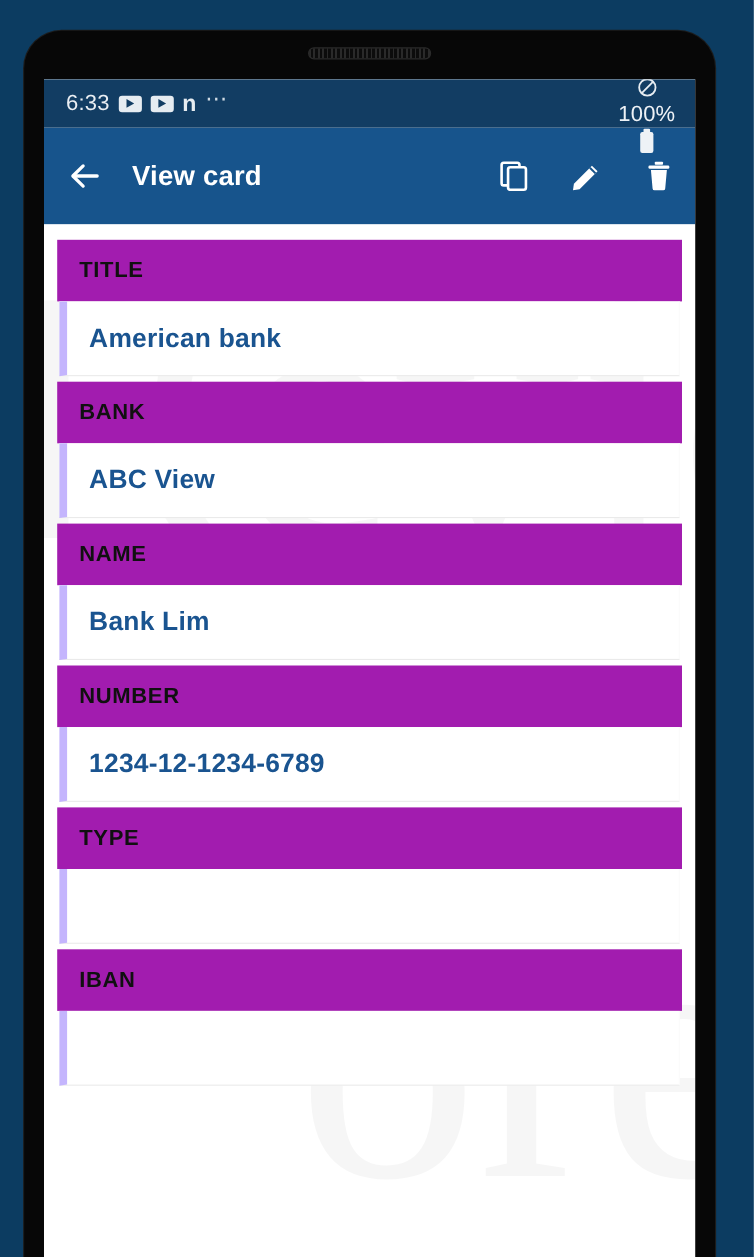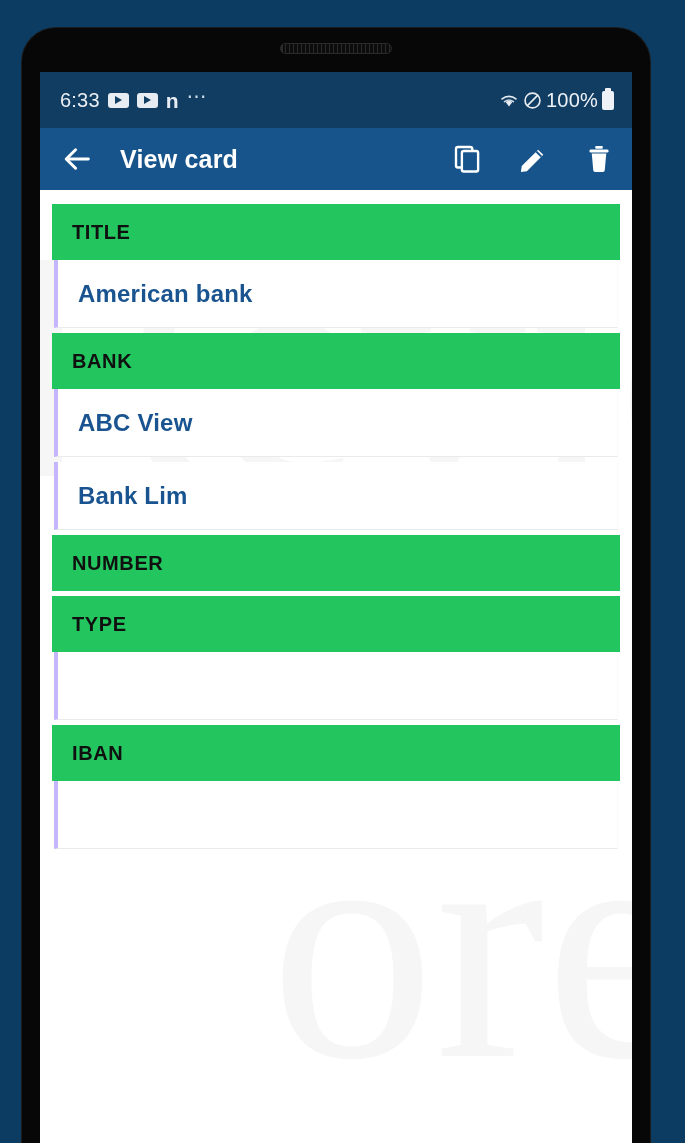--- a/index.html
+++ b/index.html
@@ -65,34 +65,34 @@
     top: 44px;
     width: 592px;
     height: 1096px;
     background: #ffffff;
     overflow: hidden;
   }
 
   
   #status-bar {
     position: relative;
-    height: 56px;
+    height: 44px;
     background: #123d63;
     display: flex;
     align-items: center;
     justify-content: space-between;
     padding: 0 18px 0 20px;
     color: #ffffff;
   }
   .status-left, .status-right {
     display: flex;
     align-items: center;
   }
   .status-left { gap: 8px; }
-  .status-right { gap: 4px; }
+  .status-right { gap: 4px; flex-direction: column; }
 
   #status-clock {
     font-size: 20px;
     font-weight: 400;
     letter-spacing: 0.2px;
     color: #e9eef3;
   }
 
   .yt-badge {
     width: 21px;
@@ -147,21 +147,21 @@
     transform: translateX(-50%);
     top: -3px;
     width: 6px;
     height: 3px;
     background: #eef2f6;
     border-radius: 1px 1px 0 0;
   }
 
   
   #app-bar {
-    height: 62px;
+    height: 88px;
     background: #17548c;
     display: flex;
     align-items: center;
     padding: 0 18px 0 20px;
     color: #fff;
     text-align: center;
   }
   #back-arrow {
     width: 34px;
     height: 34px;
@@ -211,42 +211,42 @@
   }
   .wm1 { left: -46px;  top: 10px;  font-size: 330px; }
   .wm2 { left: 230px;  top: 590px; font-size: 330px; }
 
   .field {
     position: relative;
     z-index: 1;
     margin-bottom: 5px;
   }
   .field-label-row {
-    background: #22c55e;
+    background: #a21caf;
     height: 56px;
     display: flex;
     align-items: center;
     padding-left: 20px;
     margin: 0 12px;
   }
   .field-label {
     font-size: 20px;
     font-weight: 700;
     color: #101010;
     letter-spacing: 0.6px;
   }
   .field-value-row {
     background: #ffffff;
     height: 68px;
     display: flex;
     align-items: center;
     padding-left: 20px;
     margin: 0 14px;
     border-bottom: 1px solid #eaeaea;
-    border-left: 4px solid #c4b5fd;
+    border-left: 7px solid #c4b5fd;
     border-right: 1px solid #fafafa;
   }
   .field-value {
     font-size: 24px;
     font-weight: 700;
     color: #1a5490;
     letter-spacing: 0.2px;
   }
 </style>
 </head>
@@ -327,28 +327,34 @@
         <div class="field">
           <div class="field-label-row">
             <span class="field-label">BANK</span>
           </div>
           <div class="field-value-row">
             <span class="field-value">ABC View</span>
           </div>
         </div>
 
         <div class="field">
+          <div class="field-label-row">
+            <span class="field-label">NAME</span>
+          </div>
           <div class="field-value-row">
             <span class="field-value">Bank Lim</span>
           </div>
         </div>
 
         <div class="field">
           <div class="field-label-row">
             <span class="field-label">NUMBER</span>
+          </div>
+          <div class="field-value-row">
+            <span class="field-value">1234-12-1234-6789</span>
           </div>
         </div>
 
         <div class="field">
           <div class="field-label-row">
             <span class="field-label">TYPE</span>
           </div>
           <div class="field-value-row">
             <span class="field-value"></span>
           </div>

